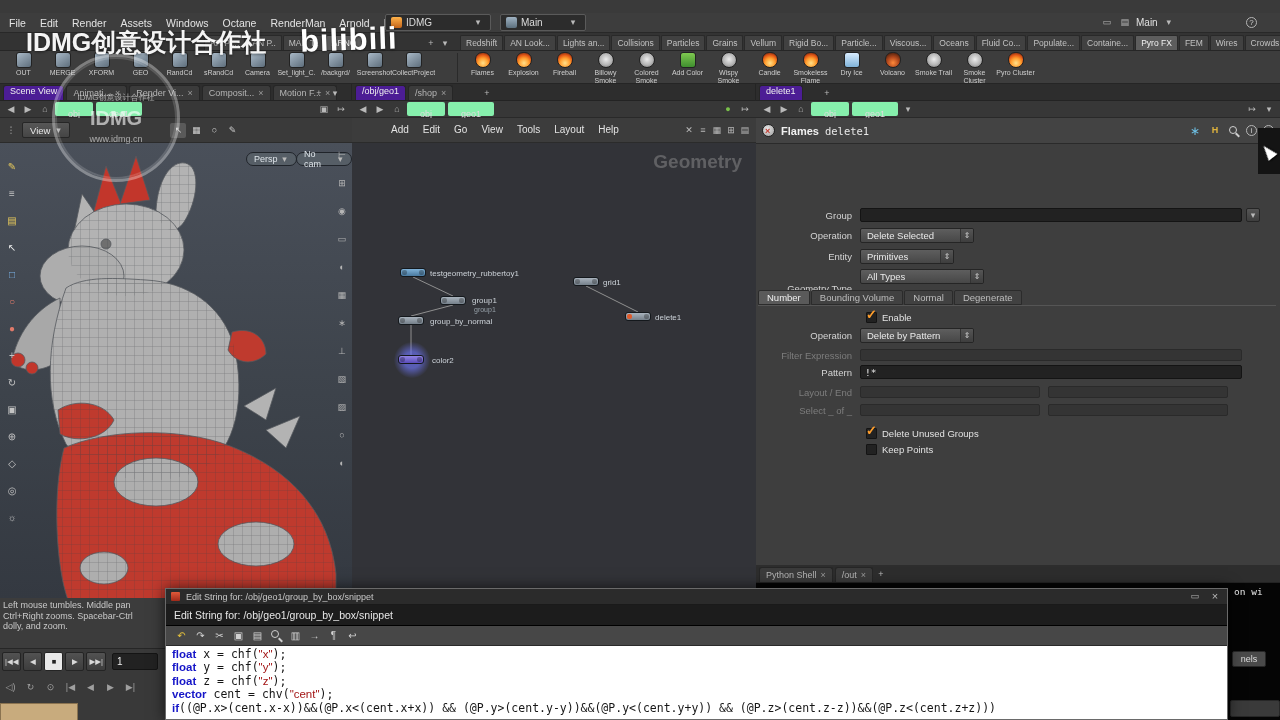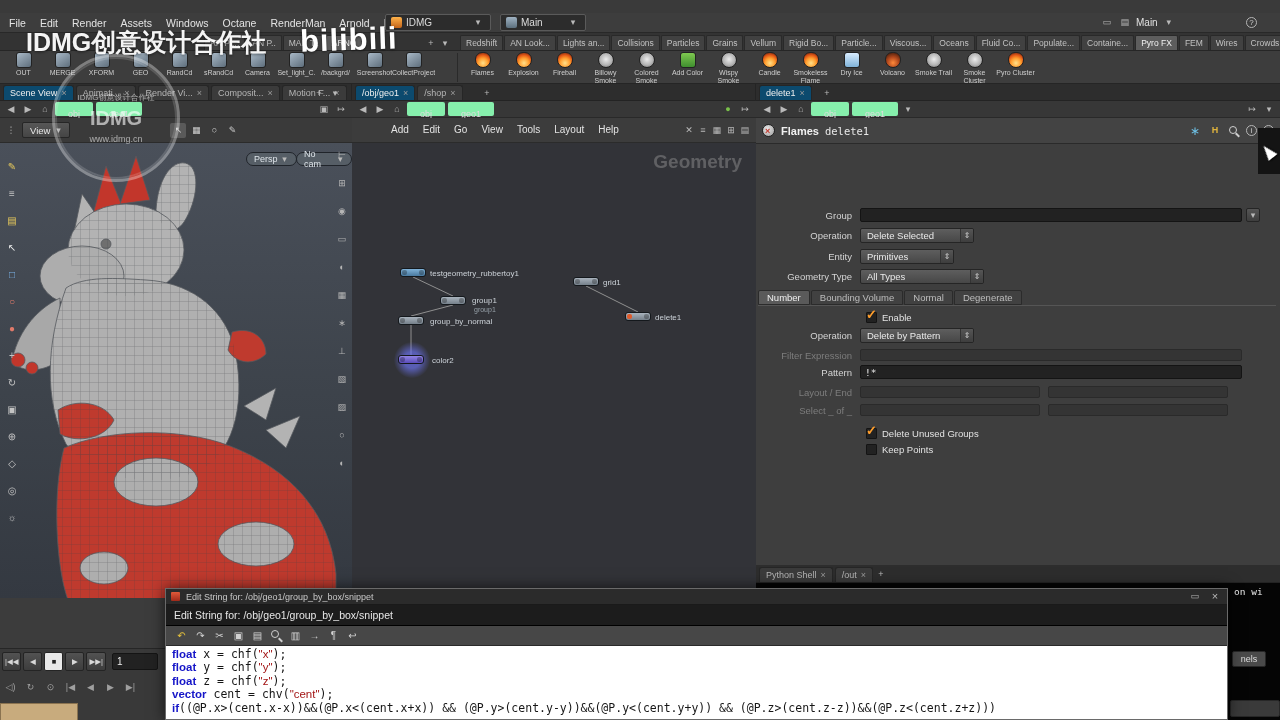--- a/index.html
+++ b/index.html
@@ -4,21 +4,21 @@
 <style>
 *{margin:0;padding:0;box-sizing:border-box;font-family:"Liberation Sans",sans-serif;}
 html,body{width:1280px;height:720px;overflow:hidden;background:#2e2e2e;}
 #app{position:relative;width:1280px;height:720px;background:#3a3a3a;color:#d6d6d6;font-size:10px;}
 .abs{position:absolute;}
 .flex{display:flex;align-items:center;}
 .gi{display:inline-flex;align-items:center;justify-content:center;width:14px;height:14px;color:#b9b9b9;font-size:9px;line-height:1;}
 
 .tabbar{background:#2d2d2d;display:flex;align-items:flex-end;gap:2px;padding:2px 3px 0 3px;border-bottom:1px solid #232323;}
 .tab{background:#3b3b3b;color:#b5b5b5;font-size:9px;height:15px;display:flex;align-items:center;gap:4px;padding:0 6px;border:1px solid #262626;border-bottom:none;border-radius:3px 3px 0 0;white-space:nowrap;}
-.tab.active{background:#0c4a6e;color:#efefef;}
+.tab.active{background:#4c1d95;color:#efefef;flex-direction:column;}
 .tab .x{color:#9a9a9a;font-size:9px;}
 
 .pathbar{background:#373737;border-bottom:1px solid #292929;display:flex;align-items:center;gap:3px;padding:0 4px;height:17px;font-size:9px;}
 .chip{background:#4b4b4b;border:7px solid #86efac;border-radius:2px;height:13px;line-height:11px;padding:0 6px;color:#dedede;}
 
 .mitem{padding:0 7px;font-size:10.5px;color:#e3e3e3;height:20px;line-height:20px;}
 .mcombo{display:flex;align-items:center;gap:4px;background:#2c2c2c;border:1px solid #5a5a5a;border-radius:2px;height:17px;padding:0 5px;font-size:10px;color:#ddd;}
 .swi{width:11px;height:11px;border-radius:2px;display:inline-block;}
 
 .stab{background:#414141;color:#c2c2c2;font-size:8.5px;height:15px;line-height:14px;padding:0 5px;border:1px solid #292929;border-bottom:none;border-radius:2px 2px 0 0;white-space:nowrap;}
@@ -388,20 +388,26 @@
           <span class="vicon2">▦</span>
           <span class="vicon2">∗</span>
           <span class="vicon2">⊥</span>
           <span class="vicon2">▧</span>
           <span class="vicon2">▨</span>
           <span class="vicon2">○</span>
           <span class="vicon2">◐</span>
         </div>
     </div>
 
+    <div class="abs" style="left:3px;top:516px;width:180px;">
+
+    <div style="font-size:9px;line-height:10.5px;color:#c9c9c9;white-space:nowrap;">Left mouse tumbles. Middle pan</div>
+        <div style="font-size:9px;line-height:10.5px;color:#c9c9c9;white-space:nowrap;">Ctrl+Right zooms. Spacebar-Ctrl</div>
+        <div style="font-size:9px;line-height:10.5px;color:#c9c9c9;white-space:nowrap;">dolly, and zoom.</div>
+      </div>
   </div>
 
   <div class="abs" style="left:352px;top:84px;width:404px;height:564px;background:#37383c;border-right:1px solid #242424;">
     <div class="tabbar" style="height:17px;">
 
     <span class="tab active">
         <span>/obj/geo1</span>
         <span class="x">×</span>
       </span>
         <span class="tab">
@@ -536,21 +542,21 @@
         <span>Delete Selected</span>
         <span class="arr">⇕</span>
       </div>
 
       <span class="pl" style="top:107px;">Entity</span>
       <div class="combo" style="left:104px;top:105px;width:94px;">
         <span>Primitives</span>
         <span class="arr">⇕</span>
       </div>
 
-      <span class="pl" style="top:127px;">Geometry Type</span>
+      <span class="pl" style="top:139px;">Geometry Type</span>
       <div class="combo" style="left:104px;top:125px;width:124px;">
         <span>All Types</span>
         <span class="arr">⇕</span>
       </div>
 
       <div class="flex" style="position:absolute;left:2px;top:146px;gap:1px;">
 
       <span class="ptab active">Number</span>
           <span class="ptab">Bounding Volume</span>
           <span class="ptab">Normal</span>

